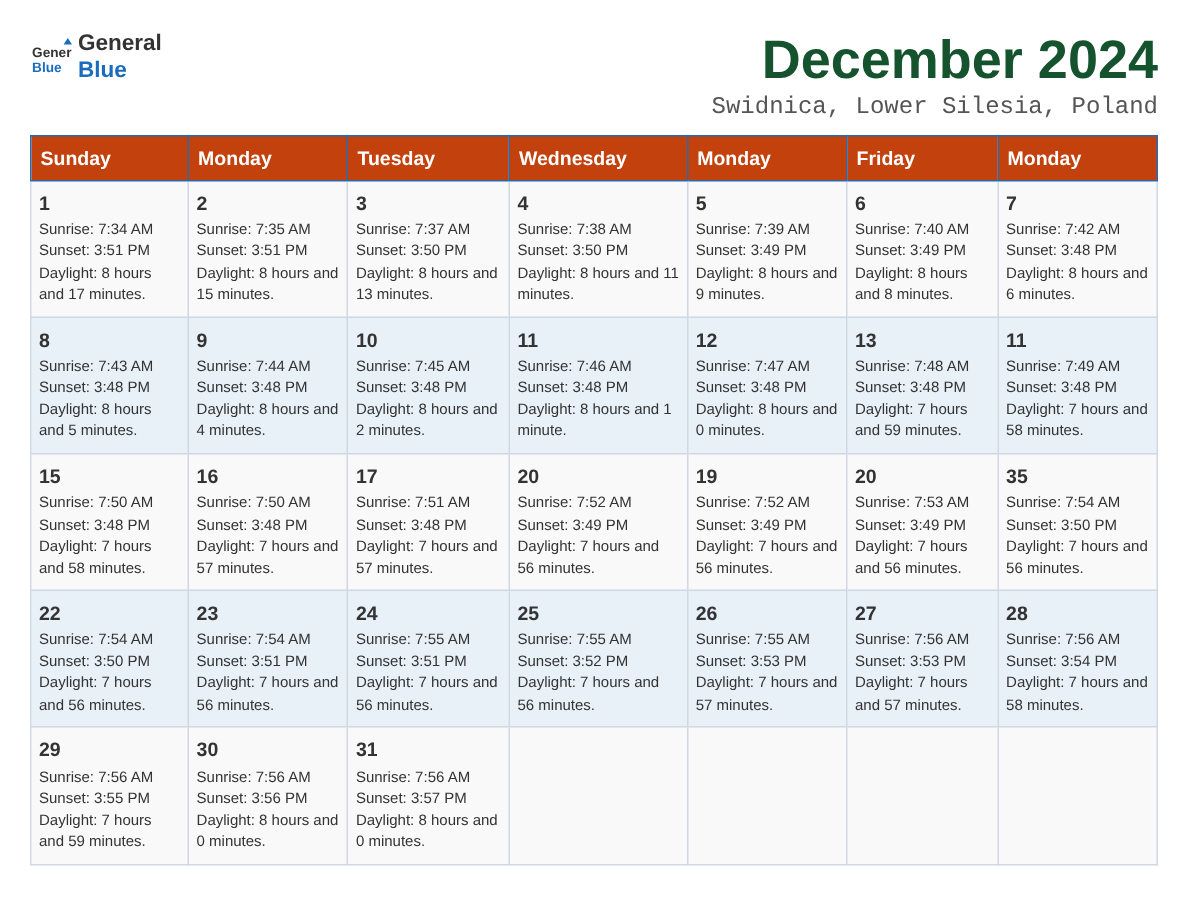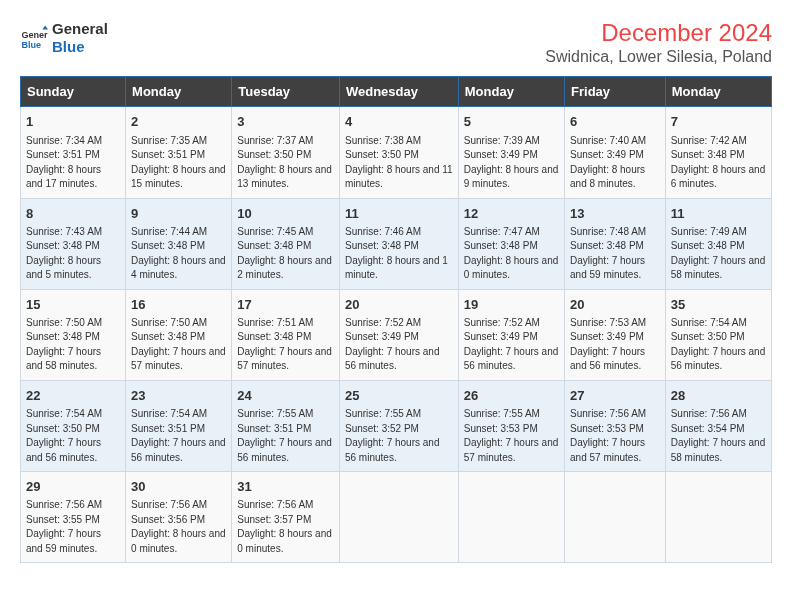--- a/index.html
+++ b/index.html
@@ -22,37 +22,38 @@
       gap: 4px;
     }
     .logo-icon {
       width: 28px;
       height: 28px;
     }
     .title-block {
       text-align: right;
     }
     .month-title {
-      font-size: 24px;
-      font-weight: normal;
-      color: #ef4444;
+      font-size: 36px;
+      font-weight: bold;
+      color: #14532d;
       line-height: 1.1;
     }
     .subtitle {
       font-size: 16px;
       color: #555;
       margin-top: 2px;
+      font-family: Liberation Mono, monospace;
     }
     table {
       width: 100%;
       border-collapse: collapse;
       font-size: 11px;
     }
     thead tr {
-      background-color: #404040;
+      background-color: #c2410c;
       color: white;
     }
     thead th {
       padding: 7px 6px;
       font-size: 13px;
       font-weight: bold;
       text-align: left;
       border: 1px solid #2a6aaa;
     }
     tbody tr {

